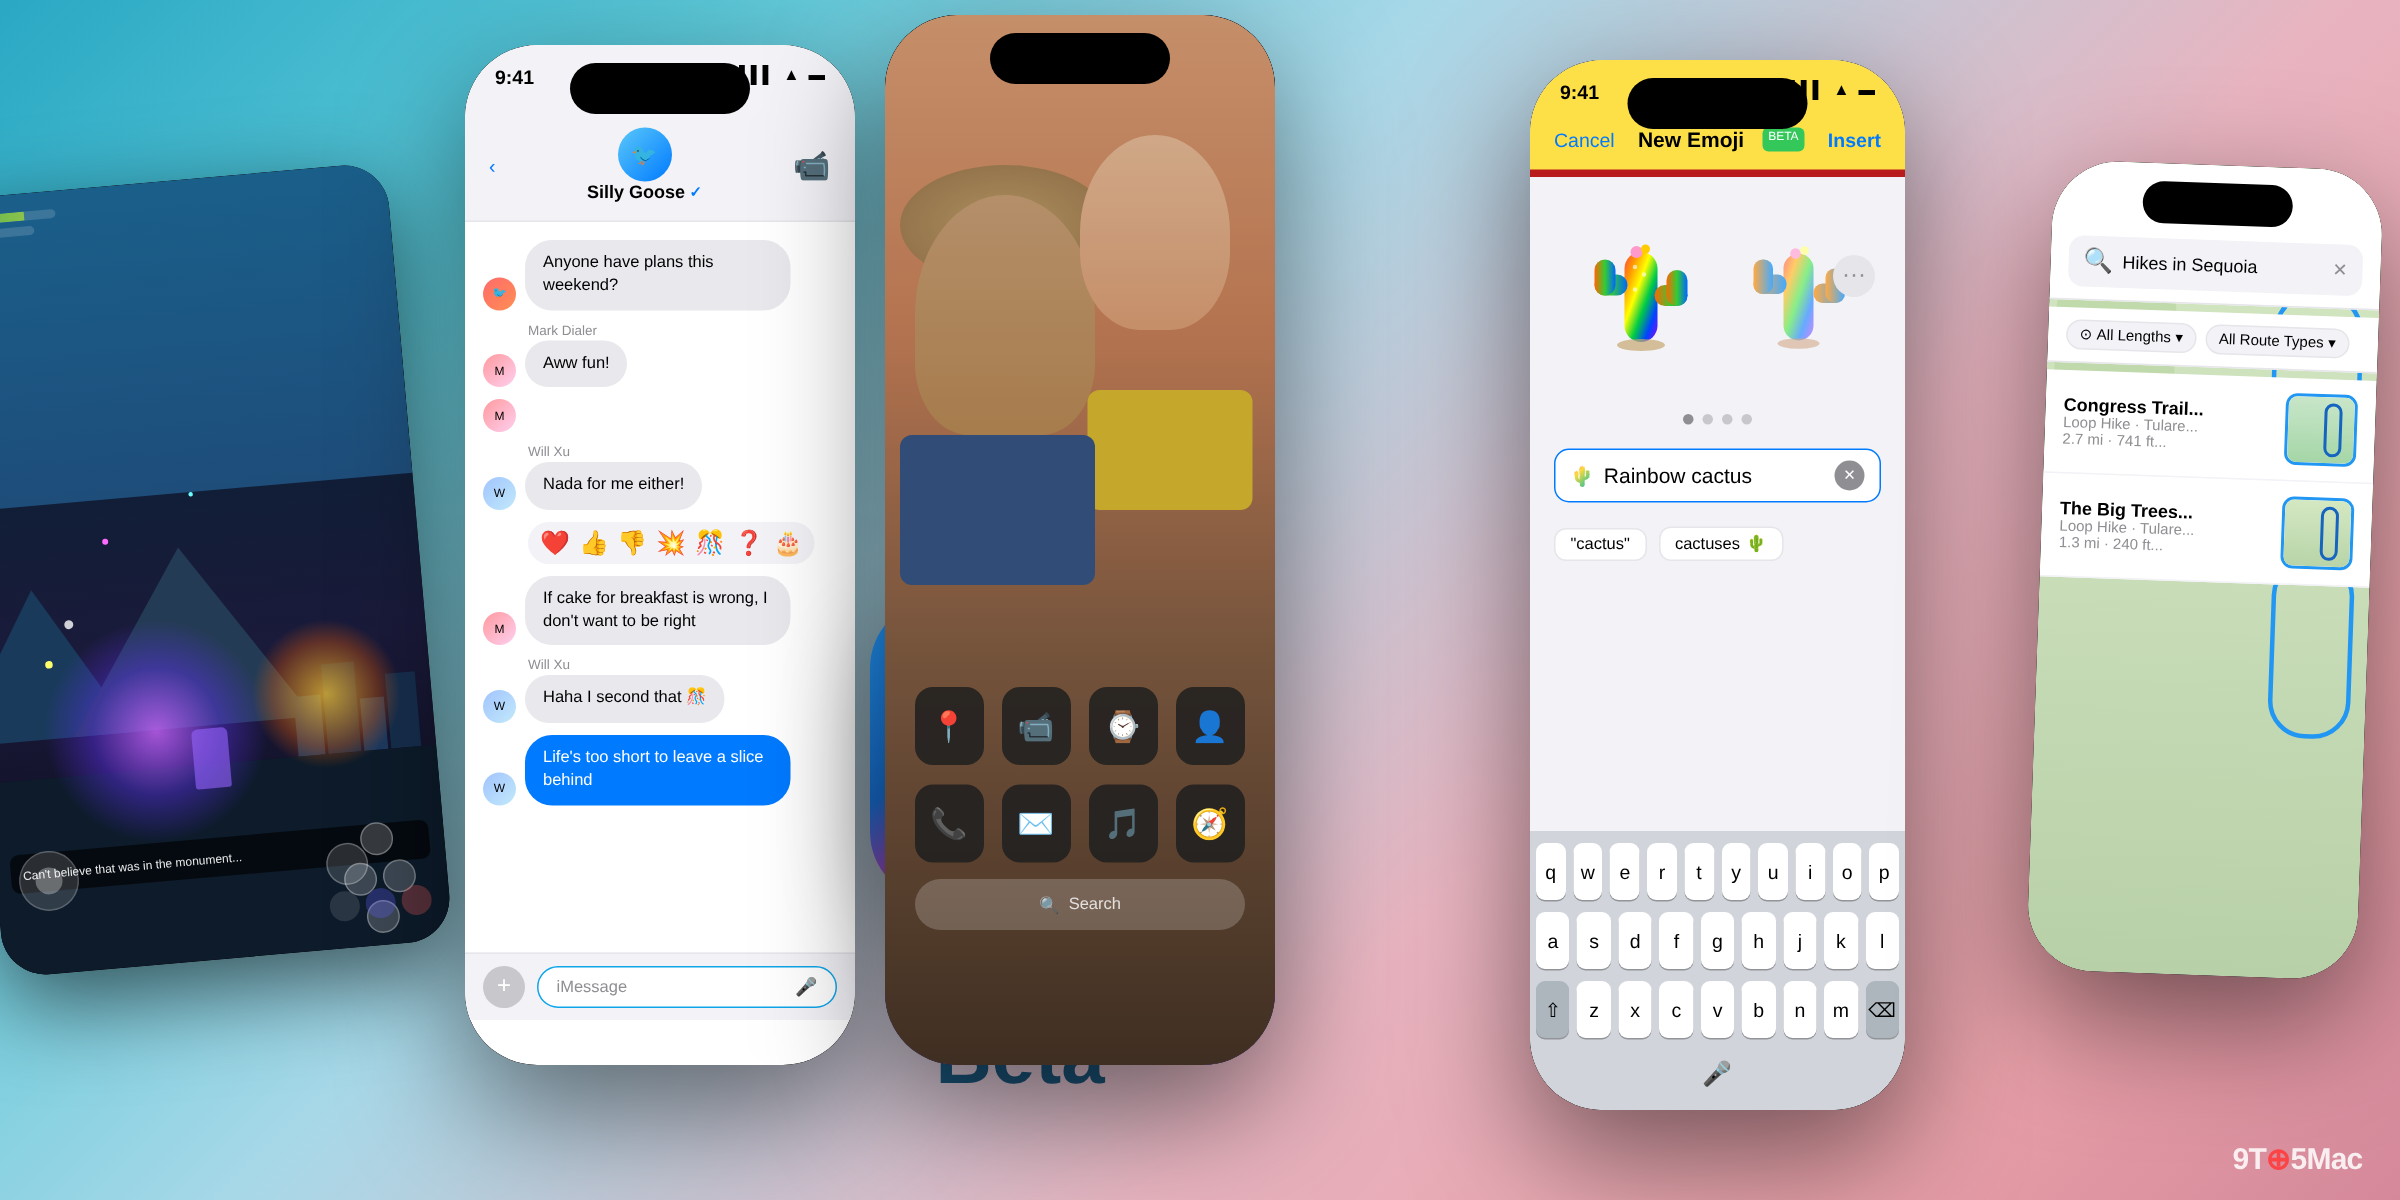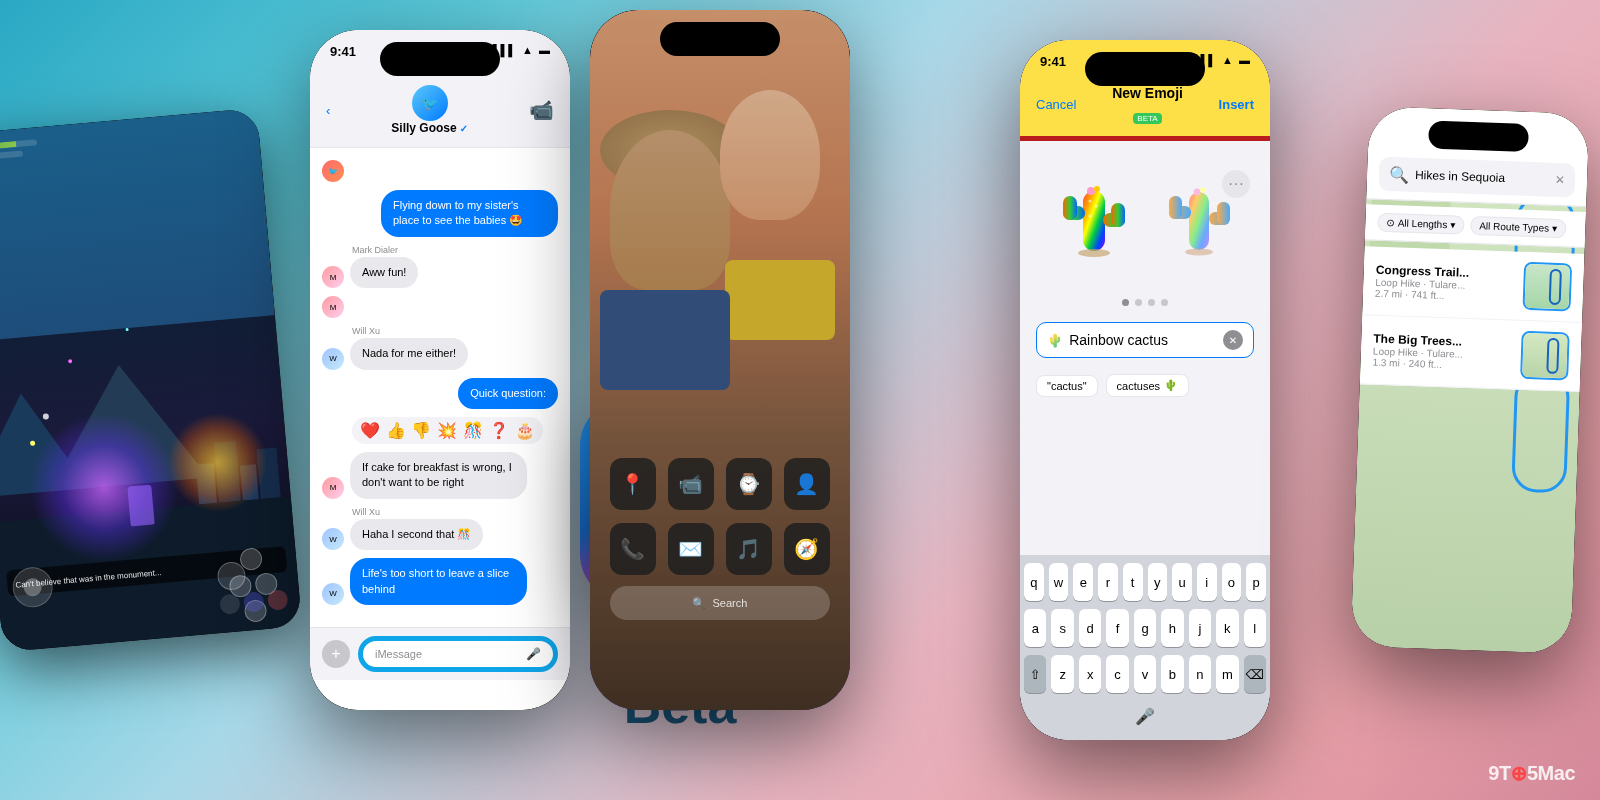--- a/index.html
+++ b/index.html
@@ -303,21 +303,21 @@
       display: flex;
       align-items: center;
       justify-content: center;
       color: #fff;
       font-size: 16px;
     }
 
     .input-field {
       flex: 1;
       background: #fff;
-      border: 5px solid #0ea5e9;
+      border: 1px solid #0ea5e9;
       border-radius: 18px;
       padding: 6px 12px;
       font-size: 11px;
       color: #8e8e93;
       display: flex;
       align-items: center;
       justify-content: space-between;
     }
 
     .input-mic {
@@ -1020,26 +1020,24 @@
           </div>
         </div>
         <div class="messages-video">📹</div>
       </div>
 
       <div class="messages-list">
 
         <div class="msg-row">
           <div class="msg-with-avatar">
             <div class="msg-avatar-small">🐦</div>
+            <div class="msg-bubble incoming">Anyone have plans this weekend?</div>
           </div>
         </div>
 
-        <div class="msg-row right">
-          <div class="msg-bubble outgoing">Flying down to my sister's place to see the babies 🤩</div>
-        </div>
 
         <div class="msg-row">
           <div style="font-size:9px;color:#8e8e93;margin-left:30px;margin-bottom:2px;">Mark Dialer</div>
           <div class="msg-with-avatar">
             <div class="msg-avatar-small" style="background:linear-gradient(135deg,#ff9a9e,#fecfef);">M</div>
             <div class="msg-bubble incoming">Aww fun!</div>
           </div>
         </div>
         <div class="msg-row">
           <div class="msg-with-avatar">
@@ -1048,23 +1046,20 @@
         </div>
 
         <div class="msg-row">
           <div style="font-size:9px;color:#8e8e93;margin-left:30px;margin-bottom:2px;">Will Xu</div>
           <div class="msg-with-avatar">
             <div class="msg-avatar-small" style="background:linear-gradient(135deg,#a1c4fd,#c2e9fb);">W</div>
             <div class="msg-bubble incoming">Nada for me either!</div>
           </div>
         </div>
 
-        <div class="msg-row right">
-          <div class="msg-bubble outgoing">Quick question:</div>
-        </div>
 
         <div class="tapback-row">
           <span class="tapback-emoji">❤️</span>
           <span class="tapback-emoji">👍</span>
           <span class="tapback-emoji">👎</span>
           <span class="tapback-emoji">💥</span>
           <span class="tapback-emoji">🎊</span>
           <span class="tapback-emoji">❓</span>
           <span class="tapback-emoji">🎂</span>
         </div>
@@ -1170,21 +1165,21 @@
         <div class="status-icons">
           <span>▌▌▌</span>
           <span>▲</span>
           <span>▬</span>
         </div>
       </div>
 
       <div class="emoji-header">
         <span class="emoji-cancel">Cancel</span>
         <div class="emoji-title-area">
-          <div style="display:flex;align-items:center;gap:12px;flex-direction:column;">
+          <div style="display:flex;gap:12px;">
             <span class="emoji-title">New Emoji</span>
             <span class="emoji-beta-badge">BETA</span>
           </div>
         </div>
         <span class="emoji-insert">Insert</span>
       </div>
 
       <div class="emoji-more-btn">···</div>
 
       <div class="emoji-preview">

